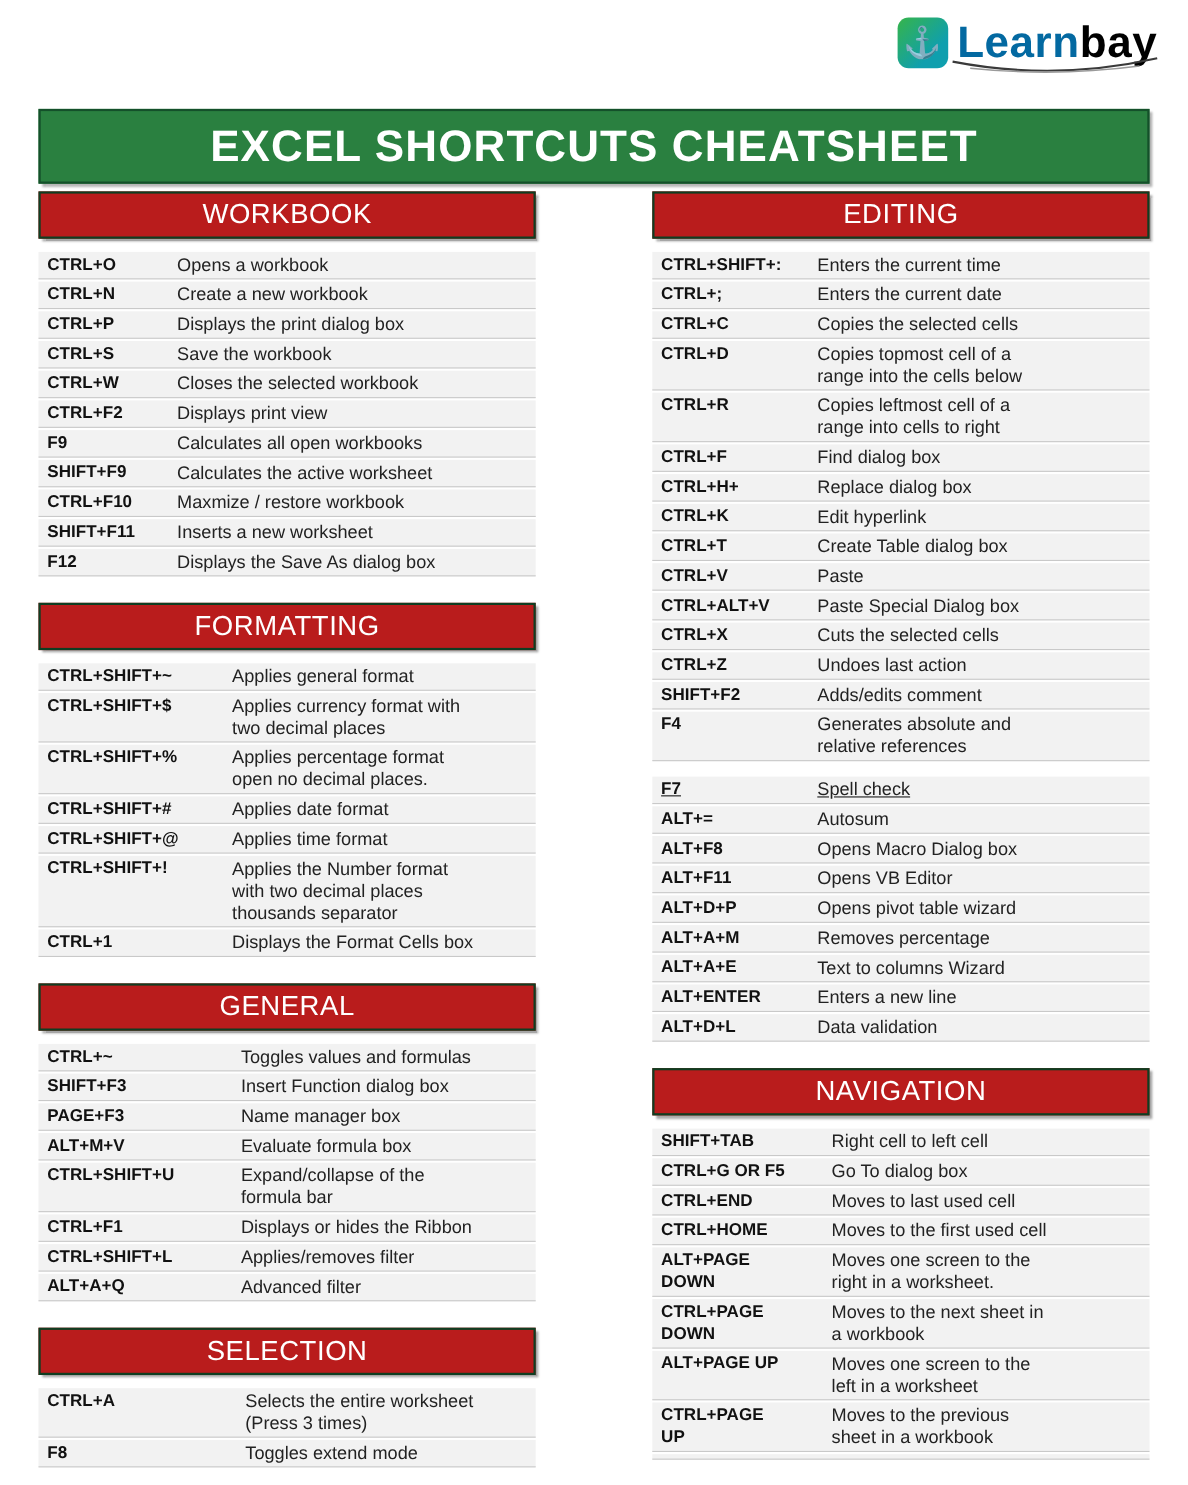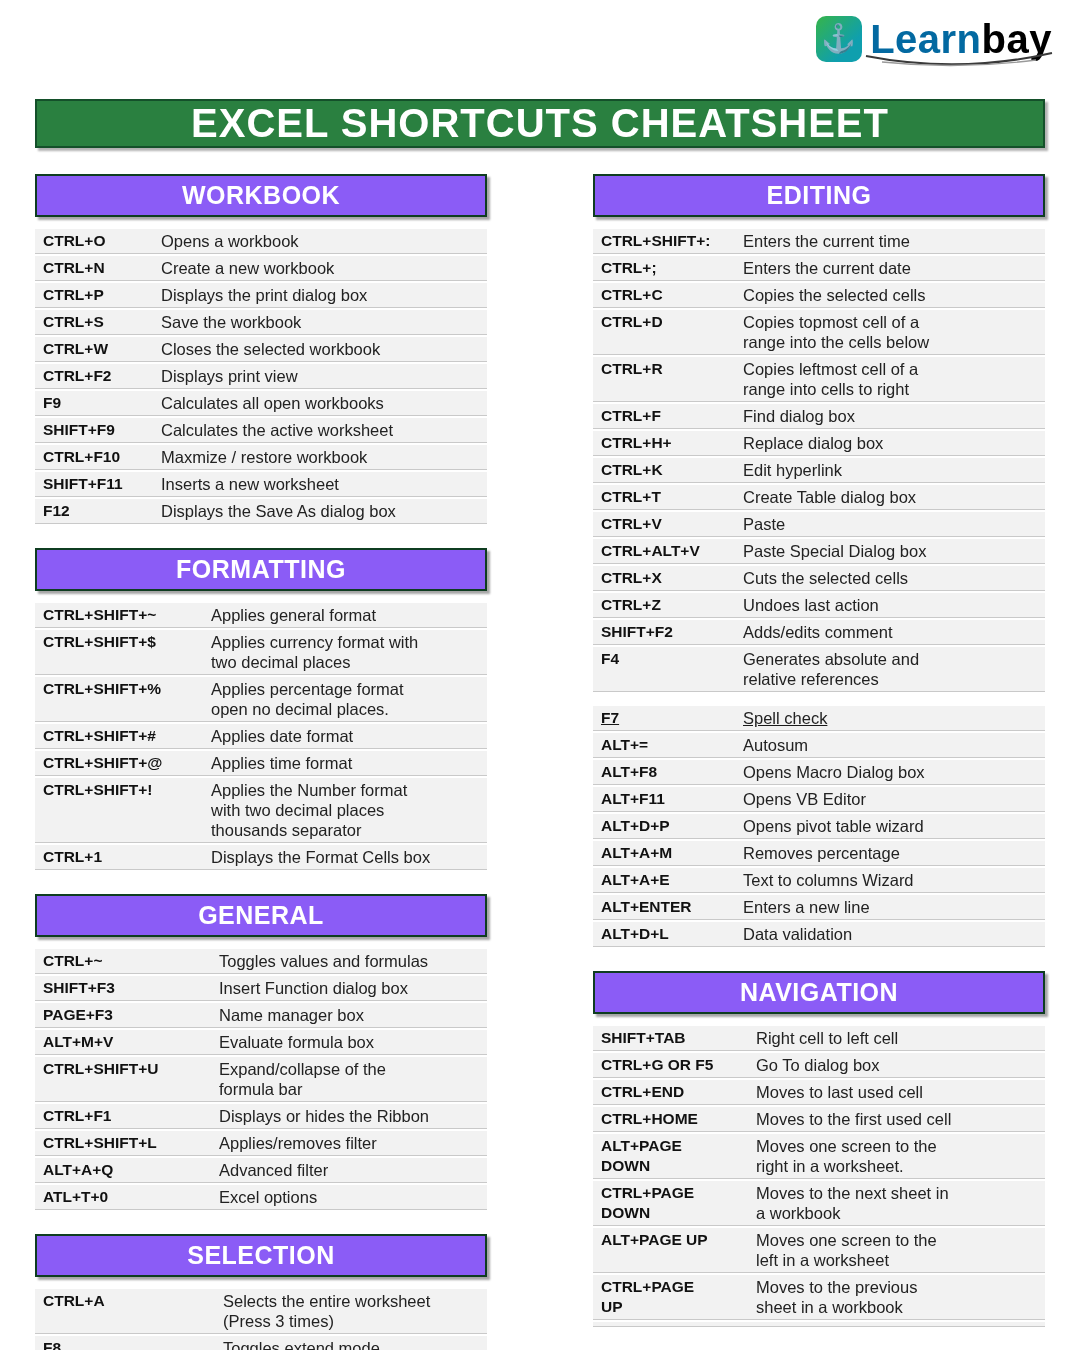--- a/index.html
+++ b/index.html
@@ -37,47 +37,47 @@
   .logo-learn { color: #0369a1; }
   .logo-bay { color: #000000; }
   .logo-swoosh { position: absolute; left: -6px; bottom: -8px; }
 
   
   .title-banner {
     position: absolute;
     left: 35px;
     top: 99px;
     width: 1010px;
-    height: 49px;
+    height: 68px;
     background: #2a8040;
     border: 2px solid #14502a;
     box-shadow: 3px 3px 2px rgba(0,0,0,0.30);
     display: flex;
     align-items: center;
     justify-content: center;
     color: #ffffff;
     font-size: 40px;
     font-weight: 700;
     letter-spacing: 1px;
   }
 
   
   .col { position: absolute; top: 174px; width: 452px; }
   .col-left  { left: 35px; }
   .col-right { left: 593px; }
 
   .section { margin-bottom: 24px; }
   .section-header {
-    background: #8b5cf6;
+    background: #b91c1c;
     border: 2px solid #0f3d21;
     box-shadow: 3px 3px 2px rgba(0,0,0,0.35);
     color: #ffffff;
     text-align: center;
     font-size: 25px;
-    font-weight: 700;
+    font-weight: 400;
     letter-spacing: 0.5px;
     padding: 5px 0;
     margin-bottom: 12px;
   }
   .section-body { width: 100%; }
 
   .row {
     display: grid;
     grid-template-columns: var(--kw, 140px) 1fr;
     background: #f2f2f2;
@@ -233,24 +233,20 @@
           <div class="desc">Displays or hides the Ribbon</div>
         </div>
         <div class="row">
           <div class="key">CTRL+SHIFT+L</div>
           <div class="desc">Applies/removes filter</div>
         </div>
         <div class="row">
           <div class="key">ALT+A+Q</div>
           <div class="desc">Advanced filter</div>
         </div>
-        <div class="row">
-          <div class="key">ATL+T+0</div>
-          <div class="desc">Excel options</div>
-        </div>
       </div>
     </section>
     <section class="section">
       <div class="section-header">SELECTION</div>
       <div class="section-body" style="--kw: 180px;">
         <div class="row">
           <div class="key">CTRL+A</div>
           <div class="desc">Selects the entire worksheet
 (Press 3 times)</div>
         </div>

